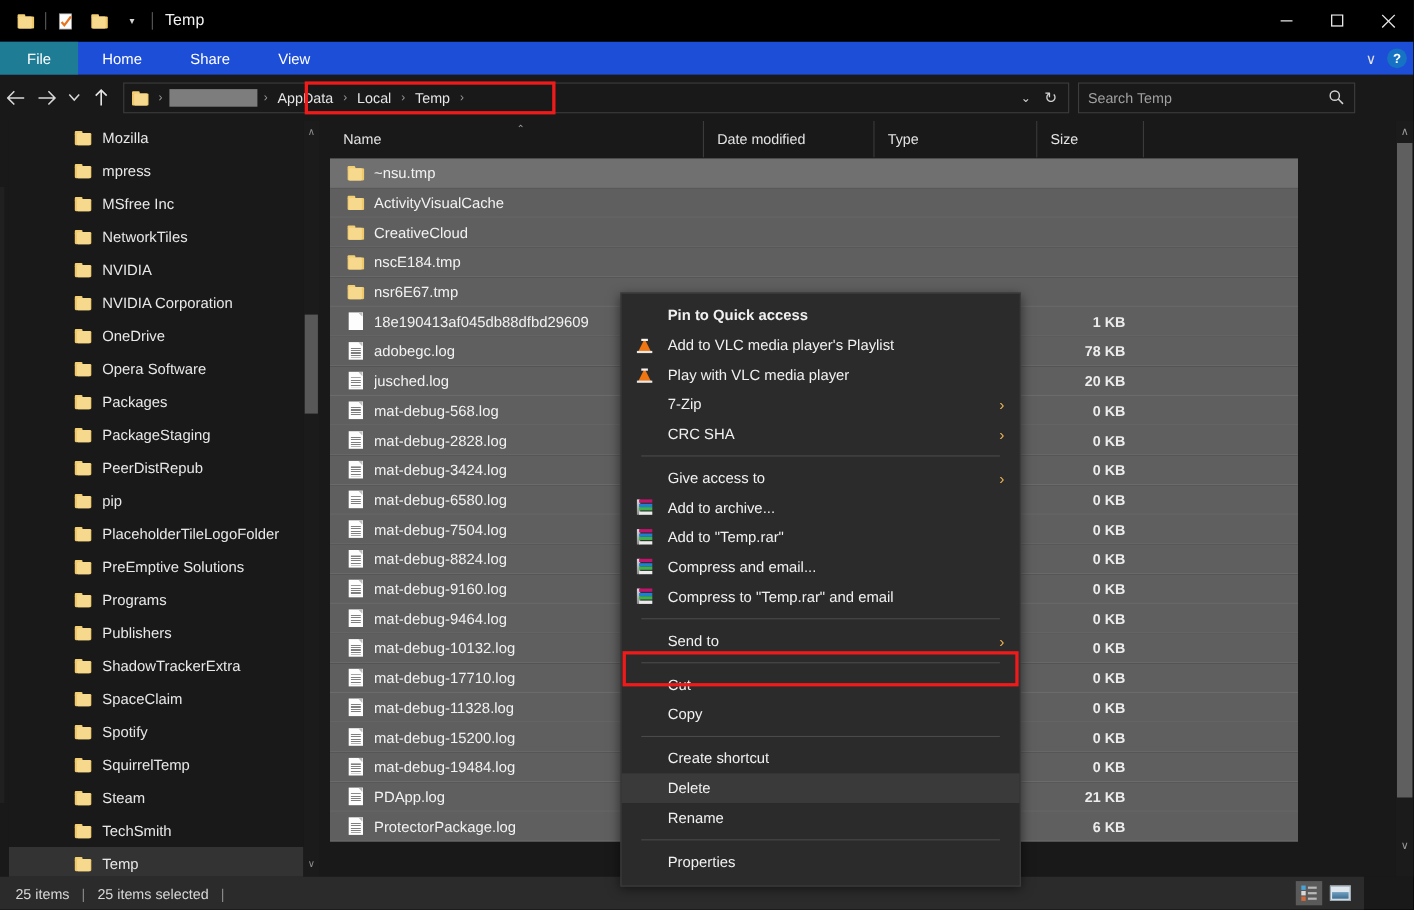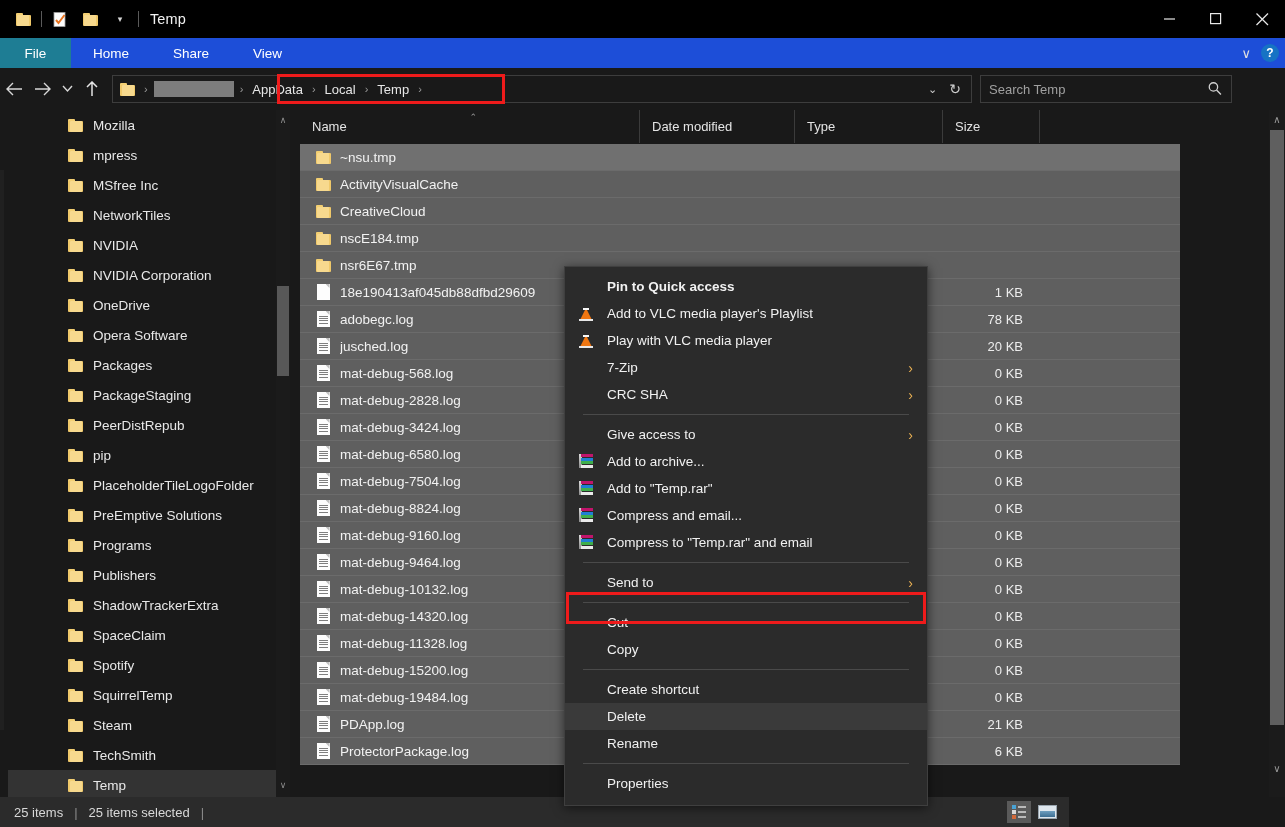--- a/index.html
+++ b/index.html
@@ -127,21 +127,21 @@
 
   .rows { position:absolute; left:0; top:34px; width:880px; }
   .row { position:relative; height:27px; display:flex; align-items:center;
          background:#5f5f5f; border-bottom:1px solid #6b6b6b; }
   .row.first { background:#707070; }
   .row .ricon { width:22px; margin-left:12px; display:flex; align-items:center; justify-content:center; }
   .row .rname { color:#f2f2f2; font-size:13.5px; margin-left:6px; white-space:nowrap;
                 overflow:hidden; flex:0 0 auto; width:300px; }
   .row .rdate { color:#ededed; font-size:13px; width:155px; padding-left:8px; }
   .row .rtype { color:#ededed; font-size:13px; width:148px; }
-  .row .rsize { color:#ededed; font-size:13px; width:80px; text-align:right; }
+  .row .rsize { color:#ededed; font-size:13px; width:80px; text-align:right;font-weight:bold; }
 
   
   .docicon { position:relative; width:13px; height:16px; background:#fdfdfd; }
   .docicon:before { content:''; position:absolute; right:0; top:0; width:4px; height:4px;
                     background:#bfbfbf; clip-path: polygon(0 0, 100% 100%, 100% 0); }
   .docicon.lined:after {
     content:''; position:absolute; left:2px; top:5px; width:9px; height:9px;
     background: repeating-linear-gradient(to bottom, #7f7f7f 0px, #7f7f7f 1px, #fdfdfd 1px, #fdfdfd 2.2px);
   }
 
@@ -178,21 +178,21 @@
   .rar { position:relative; width:15px; height:15px; }
   .rar span { position:absolute; left:2px; width:12px; height:3px; }
   .rar .b1 { top:0px; background:#c1146b; }
   .rar .b2 { top:3.5px; background:#1f7fd4; }
   .rar .b3 { top:7px; background:#3fae4b; }
   .rar .b4 { top:10.5px; background:#eaeaea; }
   .rar .spine { position:absolute; left:0; top:0; width:3px; height:14px;
                 background:linear-gradient(#dadada,#8e8e8e); }
 
   
-  .statusbar { position:absolute; left:0; bottom:0; width:1069px; height:30px;
+  .statusbar { position:absolute; left:0; bottom:0; width:1240px; height:30px;
                background:#2b2b2b; display:flex; align-items:center; }
   .status-text { color:#d8d8d8; font-size:13px; margin-left:14px; }
   .status-div { color:#8a8a8a; font-size:13px; margin:0 11px; }
   .viewbtns { position:absolute; right:10px; display:flex; gap:4px; align-items:center; }
   .vbtn { width:24px; height:22px; display:flex; align-items:center; justify-content:center; }
   .vbtn.active { background:#5a5a5a; }
 
   .mini-details { position:relative; width:14px; height:14px; }
   .mini-details i { position:absolute; display:block; }
   .mini-details .sq { left:0; width:4px; height:4px; }
@@ -683,21 +683,21 @@
             </span>
             <span class="rname">mat-debug-10132.log</span>
             <span class="rdate"></span>
             <span class="rtype"></span>
             <span class="rsize">0 KB</span>
           </div>
           <div class="row">
             <span class="ricon">
               <span class="docicon lined"></span>
             </span>
-            <span class="rname">mat-debug-14320.log</span>
+            <span class="rname">mat-debug-17710.log</span>
             <span class="rdate"></span>
             <span class="rtype"></span>
             <span class="rsize">0 KB</span>
           </div>
           <div class="row">
             <span class="ricon">
               <span class="docicon lined"></span>
             </span>
             <span class="rname">mat-debug-11328.log</span>
             <span class="rdate"></span>

